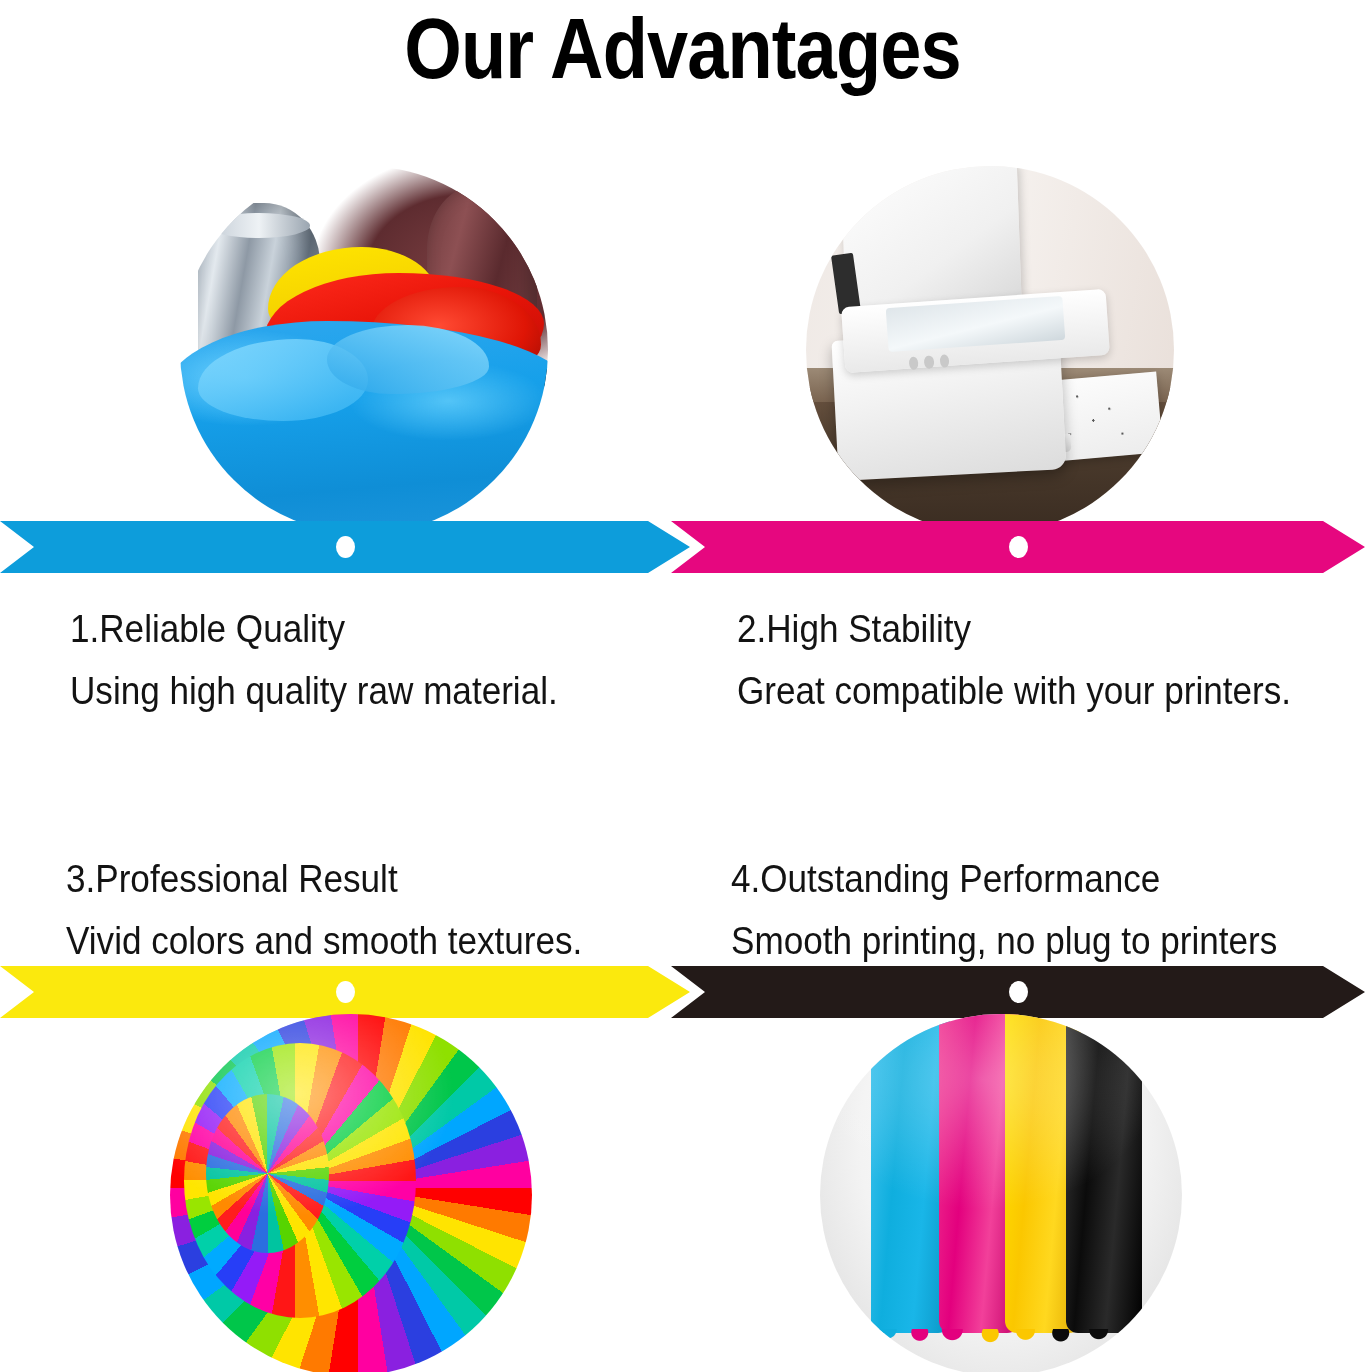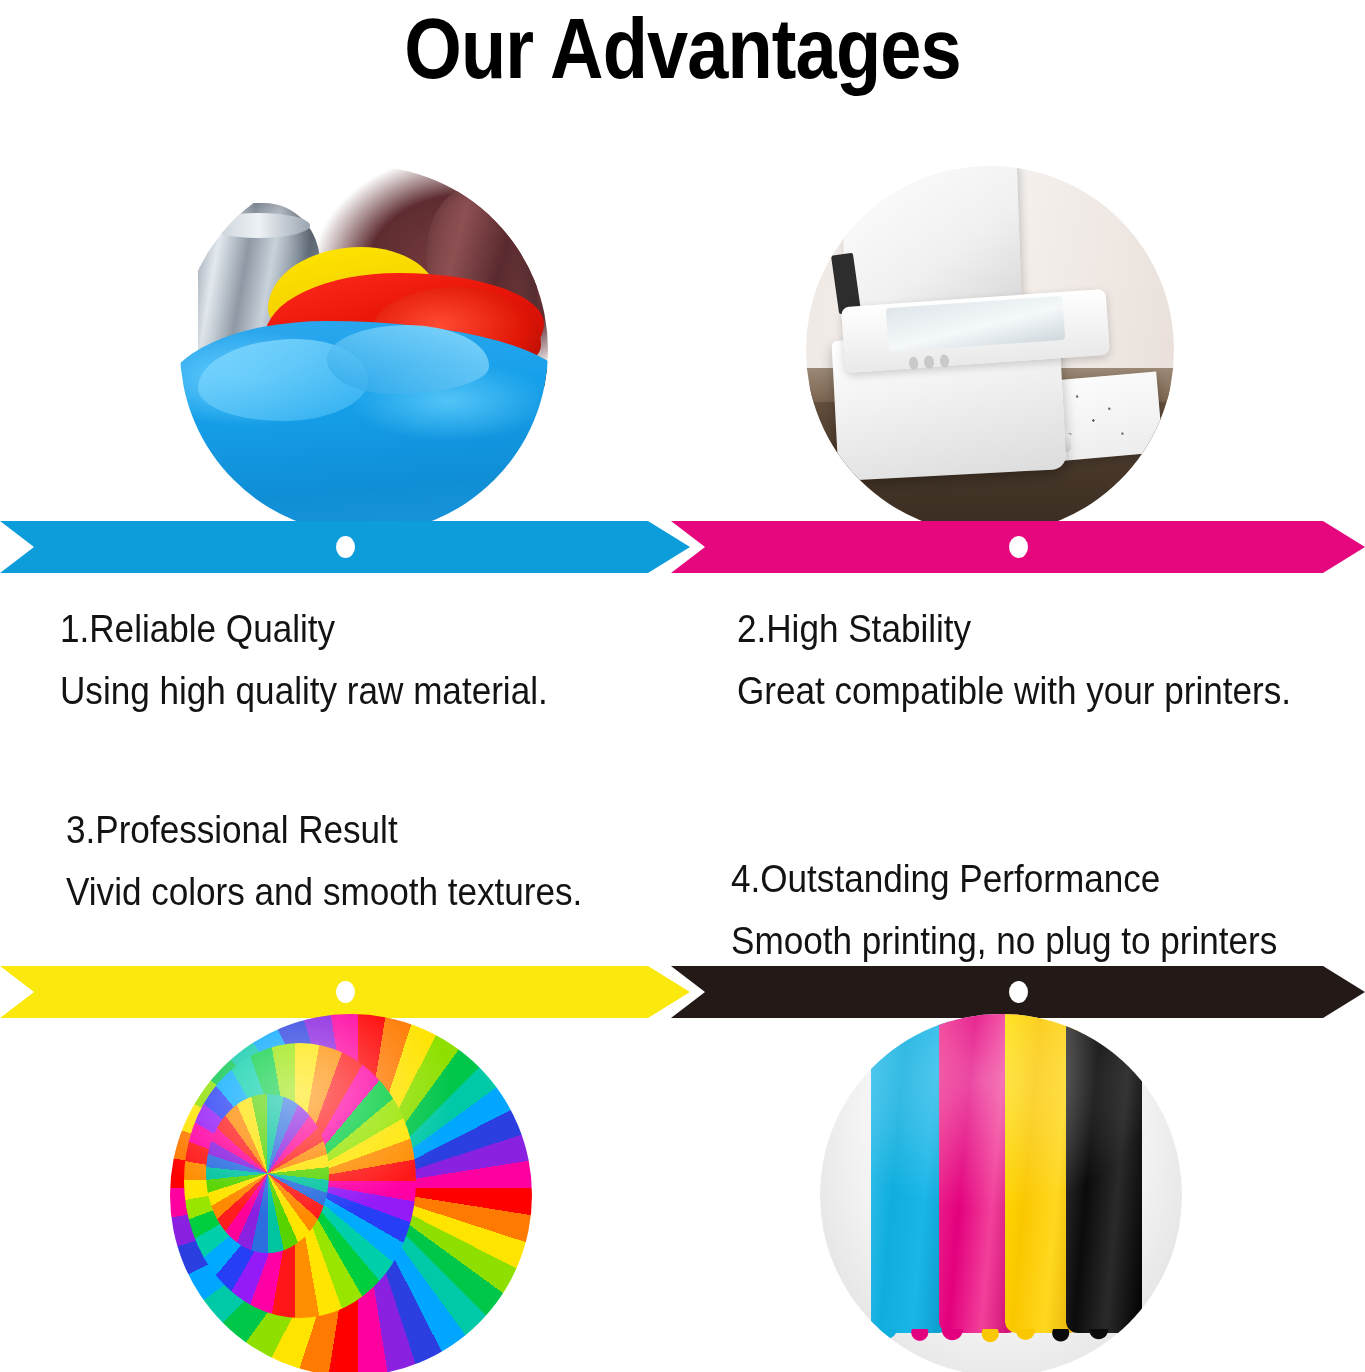--- a/index.html
+++ b/index.html
@@ -344,31 +344,31 @@
   <div class="dot"></div>
 </div>
 
 <div class="banner" style="left:671px; top:521px; width:694px;">
   <svg class="shape" viewBox="0 0 694 52" preserveAspectRatio="none">
     <polygon points="0,0 652,0 694,26 652,52 0,52 34,26" fill="#e6077f"></polygon>
   </svg>
   <div class="dot"></div>
 </div>
 
-<div class="text-block" style="left:60px; top:598px; width:620px;">
+<div class="text-block" style="left:70px; top:598px; width:620px;">
   <div class="line">1.Reliable Quality</div>
   <div class="line">Using high quality raw material.</div>
 </div>
 
 <div class="text-block" style="left:737px; top:598px; width:640px;">
   <div class="line">2.High Stability</div>
   <div class="line">Great compatible with your printers.</div>
 </div>
 
-<div class="text-block" style="left:66px; top:799px; width:620px;">
+<div class="text-block" style="left:66px; top:848px; width:620px;">
   <div class="line">3.Professional Result</div>
   <div class="line">Vivid colors and smooth textures.</div>
 </div>
 
 <div class="text-block" style="left:731px; top:848px; width:645px;">
   <div class="line">4.Outstanding Performance</div>
   <div class="line">Smooth printing, no plug to printers</div>
 </div>
 
 <div class="banner" style="left:0px; top:966px; width:690px;">

